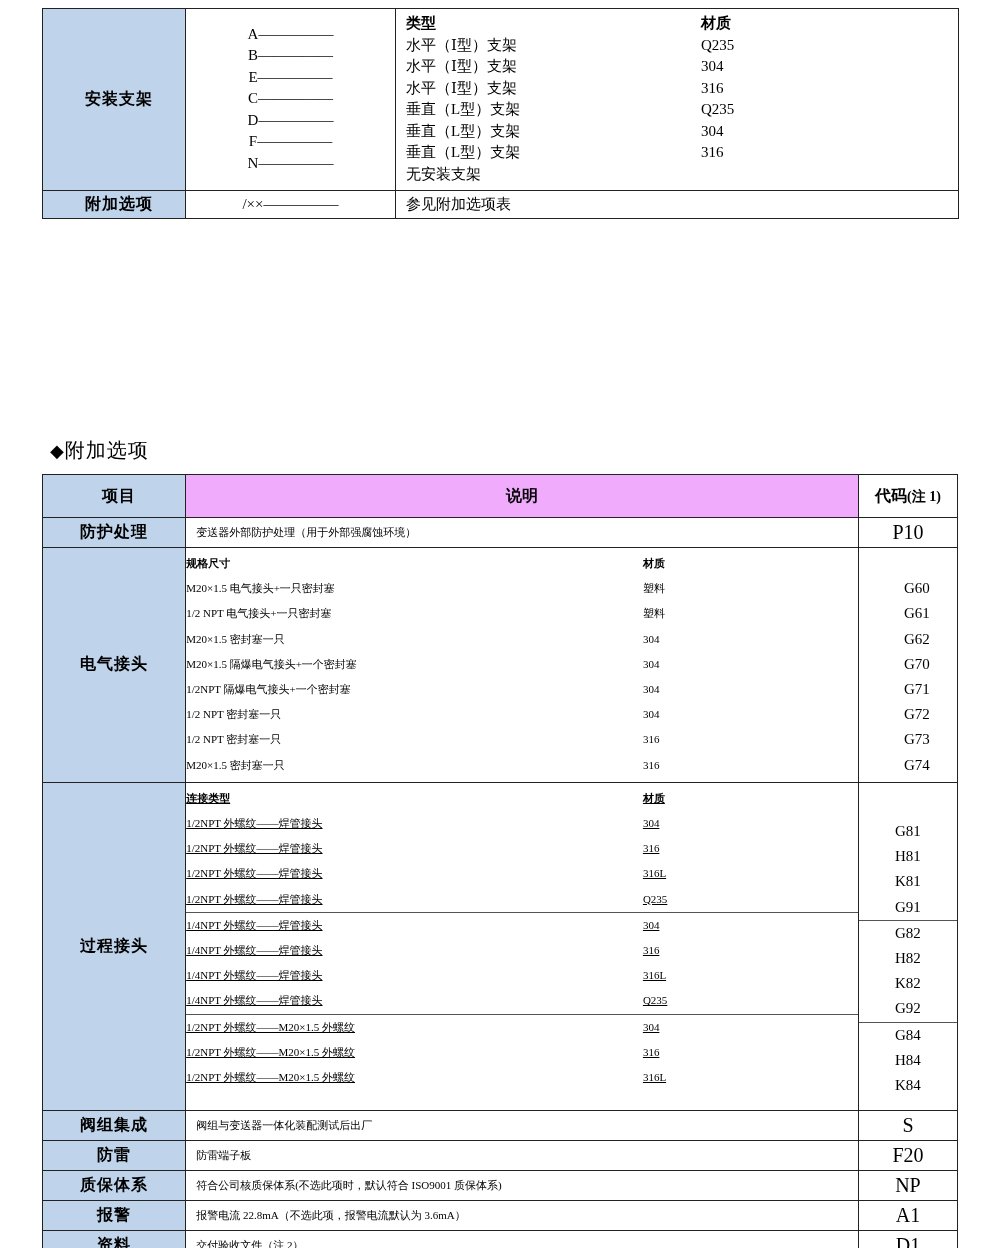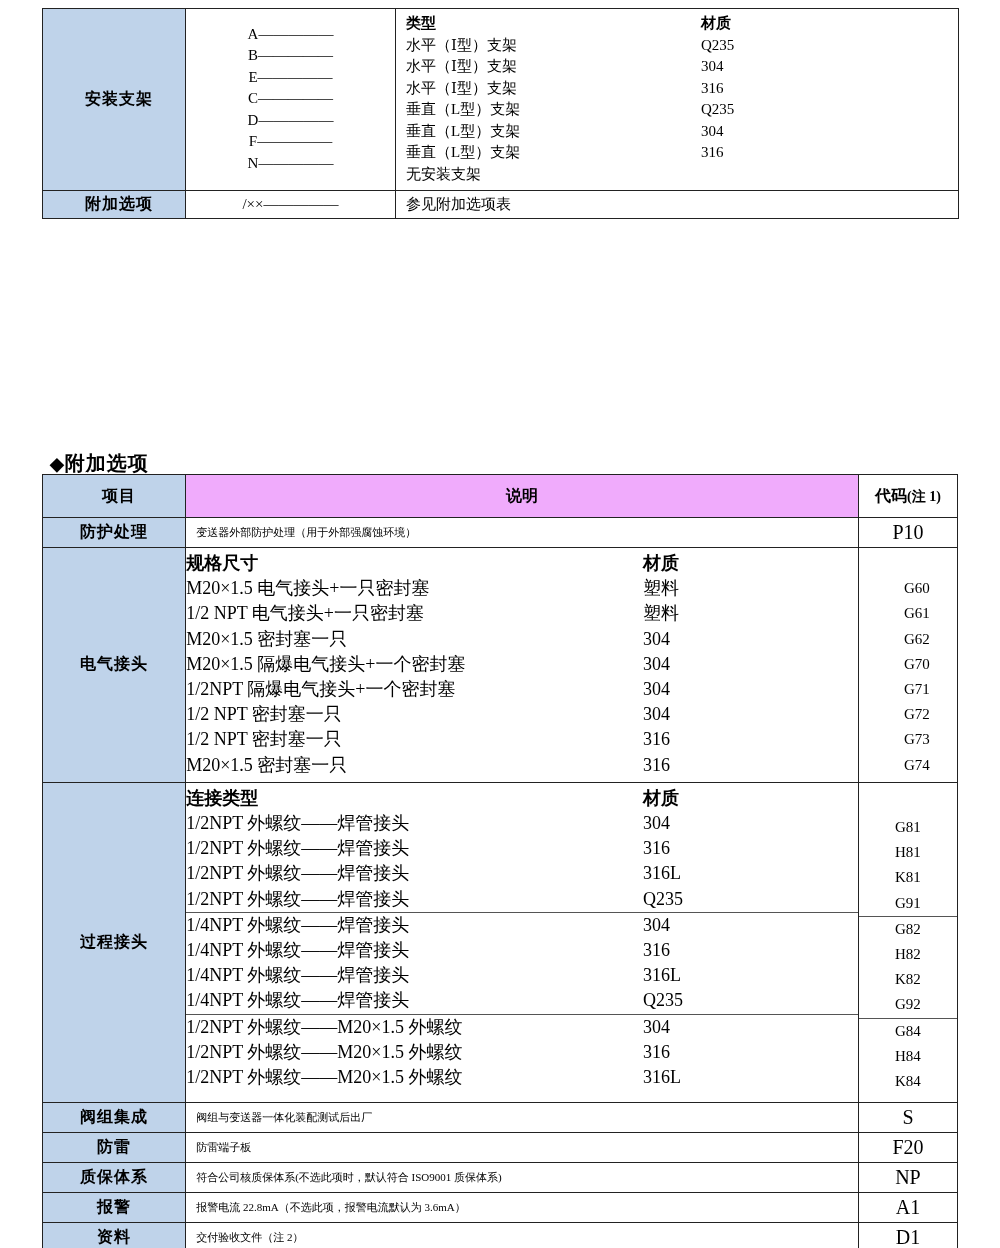--- a/index.html
+++ b/index.html
@@ -97,23 +97,23 @@
     line-height: 25px;
     margin-left: 52px;
     letter-spacing: 0.2px;
     white-space: nowrap;
   }
 
   
   .sec-head {
     position: absolute;
     left: 50px;
-    top: 450px;
+    top: 437px;
     font-size: 20px;
-    font-weight: bold;
+    font-weight: normal;
     font-family: "Liberation Sans", sans-serif;
     letter-spacing: 1px;
   }
   .sec-head .dia { font-size: 18px; }
 
   
   .opt-table {
     position: absolute;
     left: 42px;
     top: 474px;
@@ -153,21 +153,21 @@
     font-weight: bold;
     font-size: 16px;
     letter-spacing: 1px;
   }
 
   
   .subgrid { width: 100%; border-collapse: collapse; table-layout: fixed; }
   .subgrid td {
     border: none;
     padding: 0;
-    font-size: 18px;
+    font-size: 11px;
     line-height: 25.2px;
     height: 25.2px;
   }
   .sg-name { padding-left: 10px; }
   .sg-mat  { width: 215px; padding-left: 2px; }
   .sg-hdr td { font-weight: bold; }
   .sep-top td { border-top: 1px solid #555 !important; }
 
   .code-stack {
     font-size: 15px;
@@ -301,21 +301,21 @@
             <div>G71</div>
             <div>G72</div>
             <div>G73</div>
             <div>G74</div>
           </div>
         </td>
       </tr>
 
       <tr>
         <td class="item-cell">过程接头</td>
-        <td style="padding:3px 0 12px 0;">
+        <td style="padding:3px 0 20px 0;text-decoration:underline;">
           <table class="subgrid">
             <tbody>
               <tr class="sg-hdr">
                 <td class="sg-name">连接类型</td>
                 <td class="sg-mat">材质</td>
               </tr>
               <tr>
                   <td class="sg-name nowrap">1/2NPT 外螺纹——焊管接头</td>
                   <td class="sg-mat">304</td>
                 </tr>

